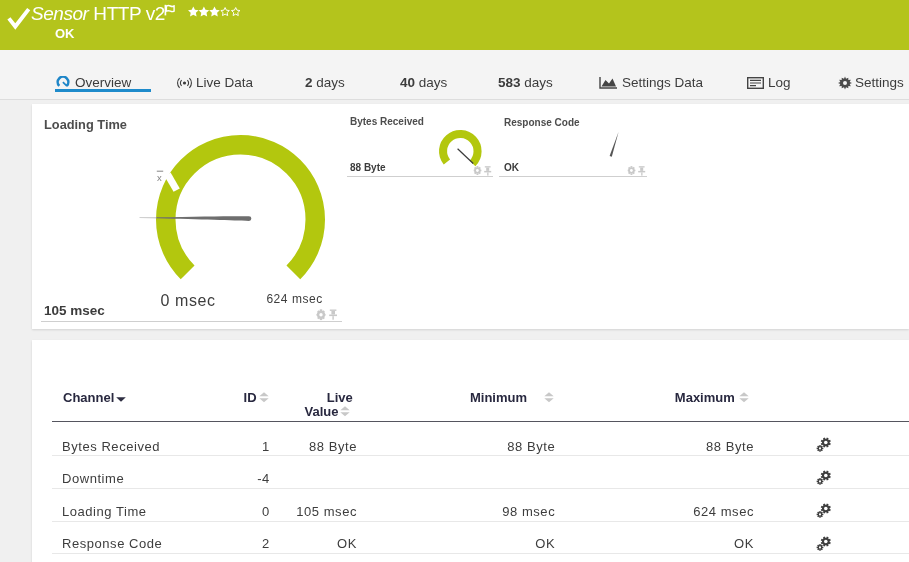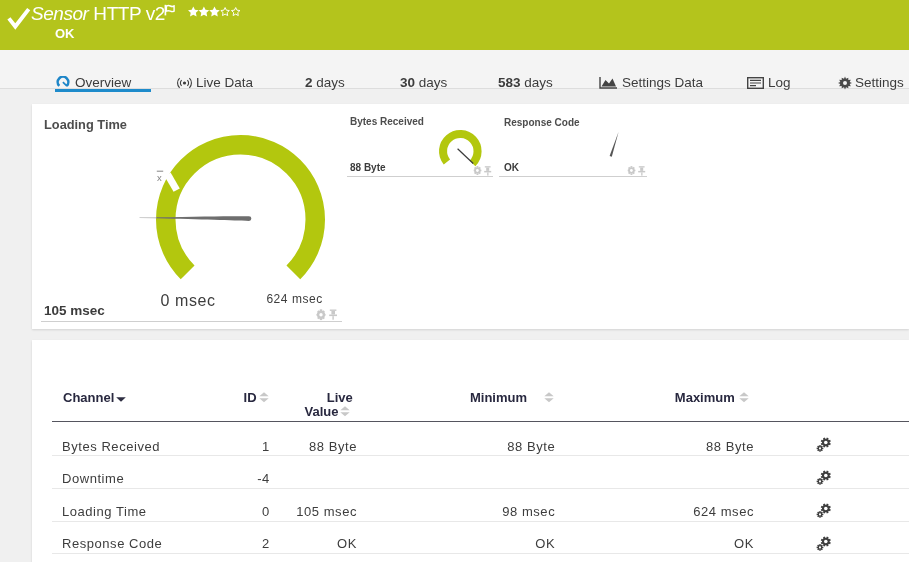--- a/index.html
+++ b/index.html
@@ -8,21 +8,21 @@
   .abs { position:absolute; }
 
   
   .hdr { position:absolute; left:0; top:0; width:909px; height:50px; background:#b4c41c; color:#fff; }
   .hdr .title { position:absolute; left:31px; top:2.5px; font-size:19px; letter-spacing:-0.45px; }
   .hdr .title .it { font-style:italic; font-weight:normal; }
   .hdr .title .b { font-weight:normal; }
   .hdr .ok { position:absolute; left:55px; top:26px; font-size:13px; font-weight:bold; }
 
   
-  .tabs { position:absolute; left:0; top:50px; width:909px; height:39px; background:#f4f4f4; border-bottom:1px solid #ddd; }
+  .tabs { position:absolute; left:0; top:50px; width:909px; height:50px; background:#f4f4f4; border-bottom:1px solid #ddd; }
   .tab { position:absolute; top:25px; font-size:13.5px; color:#3c3c3c; white-space:nowrap; }
   .tab b { font-weight:bold; }
   .ovl { position:absolute; left:55px; top:39px; width:96px; height:3px; background:#1e8bcb; }
 
   
   .panel { position:absolute; background:#fff; box-shadow:0 1px 2px rgba(0,0,0,0.12); }
   #p1 { left:32px; top:104px; width:877px; height:225px; }
   #p2 { left:32px; top:340px; width:877px; height:240px; }
 
   
@@ -71,21 +71,21 @@
   <div class="ovl"></div>
 
   <svg class="abs" style="left:177px;top:27px" width="15" height="12" viewBox="0 0 15 12">
     <circle cx="7.5" cy="6" r="1.6" fill="#3c3c3c"></circle>
     <path d="M4.6 3.1 a4.1 4.1 0 0 0 0 5.8 M10.4 3.1 a4.1 4.1 0 0 1 0 5.8" fill="none" stroke="#3c3c3c" stroke-width="1.1"></path>
     <path d="M2.6 1.1 a6.9 6.9 0 0 0 0 9.8 M12.4 1.1 a6.9 6.9 0 0 1 0 9.8" fill="none" stroke="#3c3c3c" stroke-width="1.1"></path>
   </svg>
   <div class="tab" style="left:196px">Live Data</div>
 
   <div class="tab" style="left:305px"><b>2</b>&nbsp;days</div>
-  <div class="tab" style="left:400px"><b>30</b>&nbsp;days</div>
+  <div class="tab" style="left:400px"><b>40</b>&nbsp;days</div>
   <div class="tab" style="left:498px"><b>583</b>&nbsp;days</div>
 
   <svg class="abs" style="left:599px;top:27px" width="19" height="12" viewBox="0 0 19 12">
     <path d="M1 0 V11 H18" fill="none" stroke="#444" stroke-width="1.4"></path>
     <path d="M2.5 9.5 L6.5 3 L10 6.5 L13.5 1.5 L17 9.5 Z" fill="#444"></path>
   </svg>
   <div class="tab" style="left:622px">Settings Data</div>
 
   <svg class="abs" style="left:747px;top:27px" width="17" height="12" viewBox="0 0 17 12">
     <rect x="0.7" y="0.7" width="15.6" height="10.6" fill="none" stroke="#444" stroke-width="1.4"></rect>

